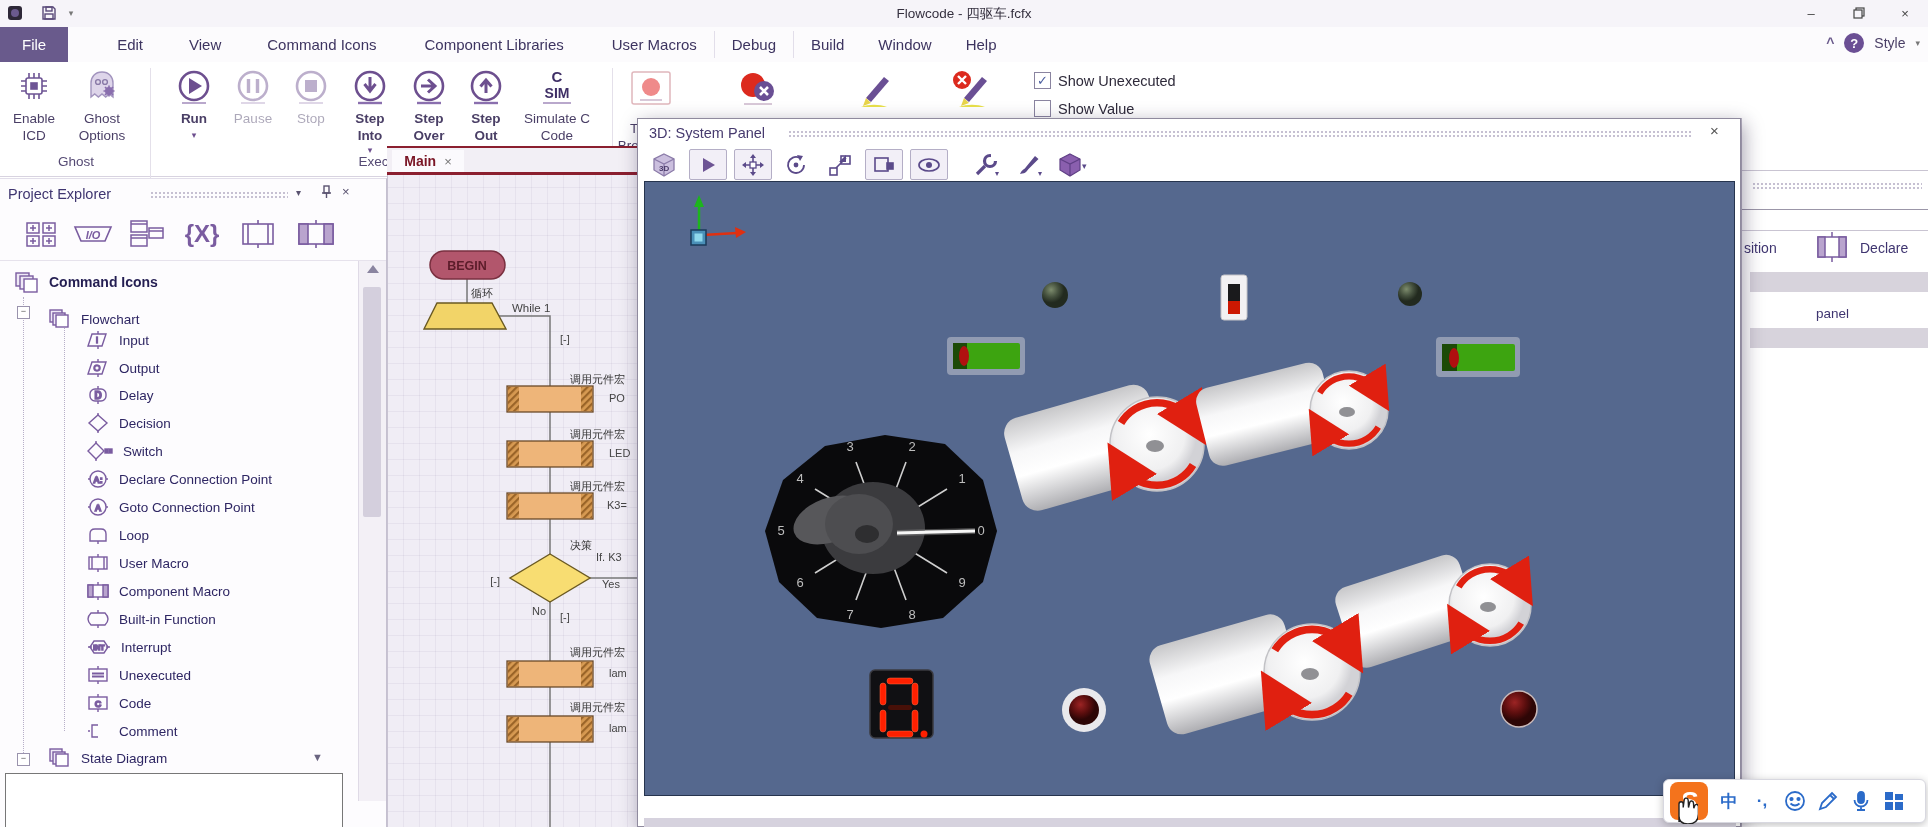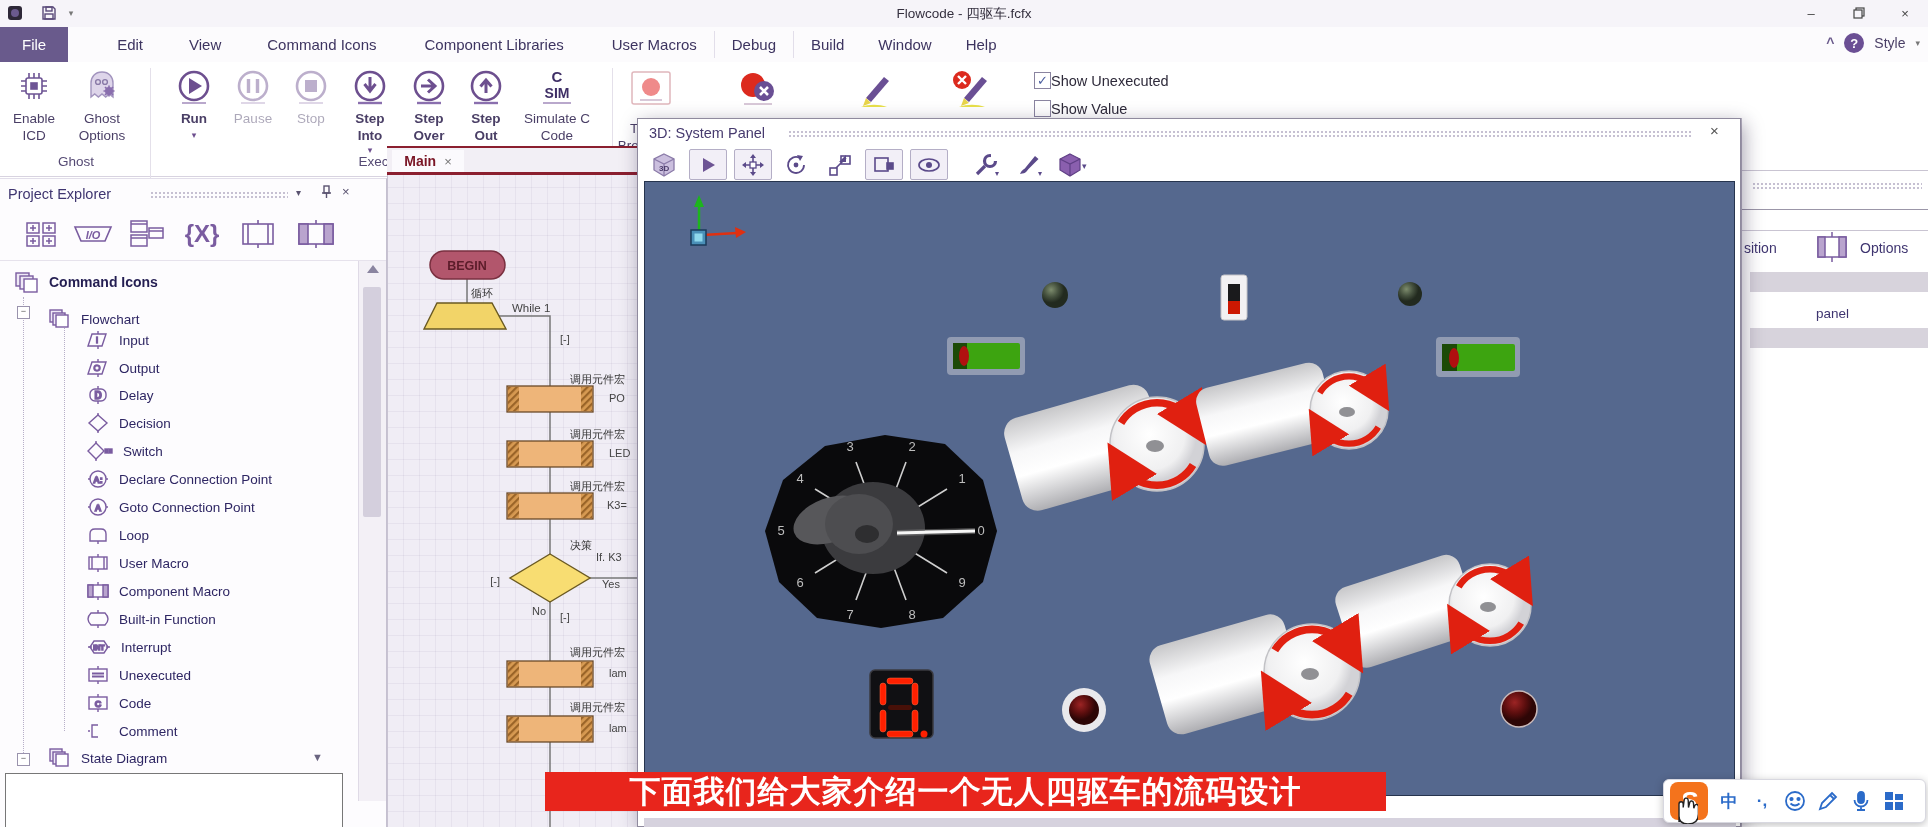--- a/index.html
+++ b/index.html
@@ -20,21 +20,21 @@
   #helpdot{width:20px;height:20px;border-radius:50%;background:#6b4f94;color:#fff;font-weight:bold;
            display:flex;align-items:center;justify-content:center;font-size:13px;}
   
   #ribbon{left:0;top:62px;width:1928px;height:114px;background:#fff;border-bottom:1px solid #d8d3e0;}
   .rbtn{position:absolute;top:2px;text-align:center;color:#4a3f66;font-size:13.5px;line-height:17px;}
   .rbtn .ric{height:44px;display:flex;align-items:center;justify-content:center;}
   .rbtn .rlb{margin-top:2px;}
   .rbtn.dis{opacity:.45;}
   .vsep{position:absolute;top:6px;width:1px;height:158px;background:#e4e0ea;}
   .glabel{position:absolute;top:92px;text-align:center;font-size:13.5px;color:#554a74;}
-  .chkrow{position:absolute;display:flex;align-items:center;font-size:14.5px;color:#2e2a3a;}
+  .chkrow{position:absolute;display:flex;align-items:center;gap:7px;font-size:14.5px;color:#2e2a3a;}
   .chkbox{width:15px;height:15px;border:1.5px solid #8a84a0;background:#fff;display:flex;align-items:center;justify-content:center;font-size:13px;color:#4a5d9e;}
   .chkbox.on::after{content:"✓";}
   .hidlbl{position:absolute;top:58px;text-align:center;font-size:13.5px;line-height:17px;color:#4a3f66;}
   
   #explorer{left:0;top:178px;width:386px;height:649px;background:#fdfcfe;border-right:1px solid #c5c0d0;border-top:1px solid #e2deea;}
   #exptitle{left:8px;top:7px;font-size:14.5px;color:#3f3570;}
   .dots{background-image:radial-gradient(#c6c0d2 1px,transparent 1.2px);background-size:4px 4px;height:7px;}
   #exptools{left:0;top:32px;width:386px;height:50px;border-bottom:1px solid #e6e2ec;display:flex;align-items:center;gap:13px;padding-left:24px;box-sizing:border-box;}
   .trow{position:absolute;display:flex;align-items:center;gap:9px;height:22px;}
   .tlabel{font-size:13.5px;color:#2e2663;white-space:nowrap;}
@@ -565,21 +565,21 @@
     <div class="rline" style="top:91px"></div>
     <div class="rline" style="top:112px;background:#c9c4d2"></div>
     <div class="abs" style="left:2px;top:122px;font-size:14px;color:#3f3570">sition</div>
     <div class="abs" style="left:70px;top:114px">
       <svg width="40" height="30" fill="none" stroke="#7a5ca0" stroke-width="1.5">
           <path d="M20 0v5M20 25v5"></path>
           <rect x="6" y="5" width="28" height="20"></rect>
           <rect x="6" y="5" width="7" height="20" fill="#b9a4ce"></rect>
           <rect x="27" y="5" width="7" height="20" fill="#b9a4ce"></rect>
         </svg></div>
-    <div class="abs" style="left:118px;top:122px;font-size:14px;color:#3f3570">Options</div>
+    <div class="abs" style="left:118px;top:122px;font-size:14px;color:#3f3570">Declare</div>
     <div class="rrow rgray" style="top:154px"></div>
     <div class="rrow" style="top:182px">
       <span style="position:absolute;left:66px;top:6px;font-size:13.5px;color:#3f3570">panel</span>
     </div>
     <div class="rrow rgray" style="top:210px"></div>
   </div>
 
   <div class="abs" id="p3d">
     <div class="abs" id="p3dtitle">3D: System Panel</div>
     <div class="abs dots" style="left:150px;top:11px;width:905px"></div>
@@ -806,23 +806,20 @@
         </g>
         <g>
           <circle cx="874" cy="527" r="18" fill="url(#rg)" stroke="#c9b9b9" stroke-width="1.5"></circle>
         </g>
       </svg>
     </div>
 
     <div class="abs" id="p3dframe"></div>
   </div>
 
-  <div class="abs" id="banner">
-    <span>下面我们给大家介绍一个无人四驱车的流码设计</span>
-  </div>
 
   <div class="abs" id="ime">
     <div id="sogou">S</div>
     <div class="imeic" style="font-size:17px;font-weight:bold">中</div>
     <div class="imeic" style="font-size:17px;font-weight:bold">·,</div>
     <div class="imeic">
       <svg width="22" height="22" fill="none" stroke="#2b6bc9" stroke-width="1.8">
           <circle cx="11" cy="11" r="9"></circle>
           <circle cx="7.5" cy="9" r="1.2" fill="#2b6bc9"></circle>
           <circle cx="14.5" cy="9" r="1.2" fill="#2b6bc9"></circle>

